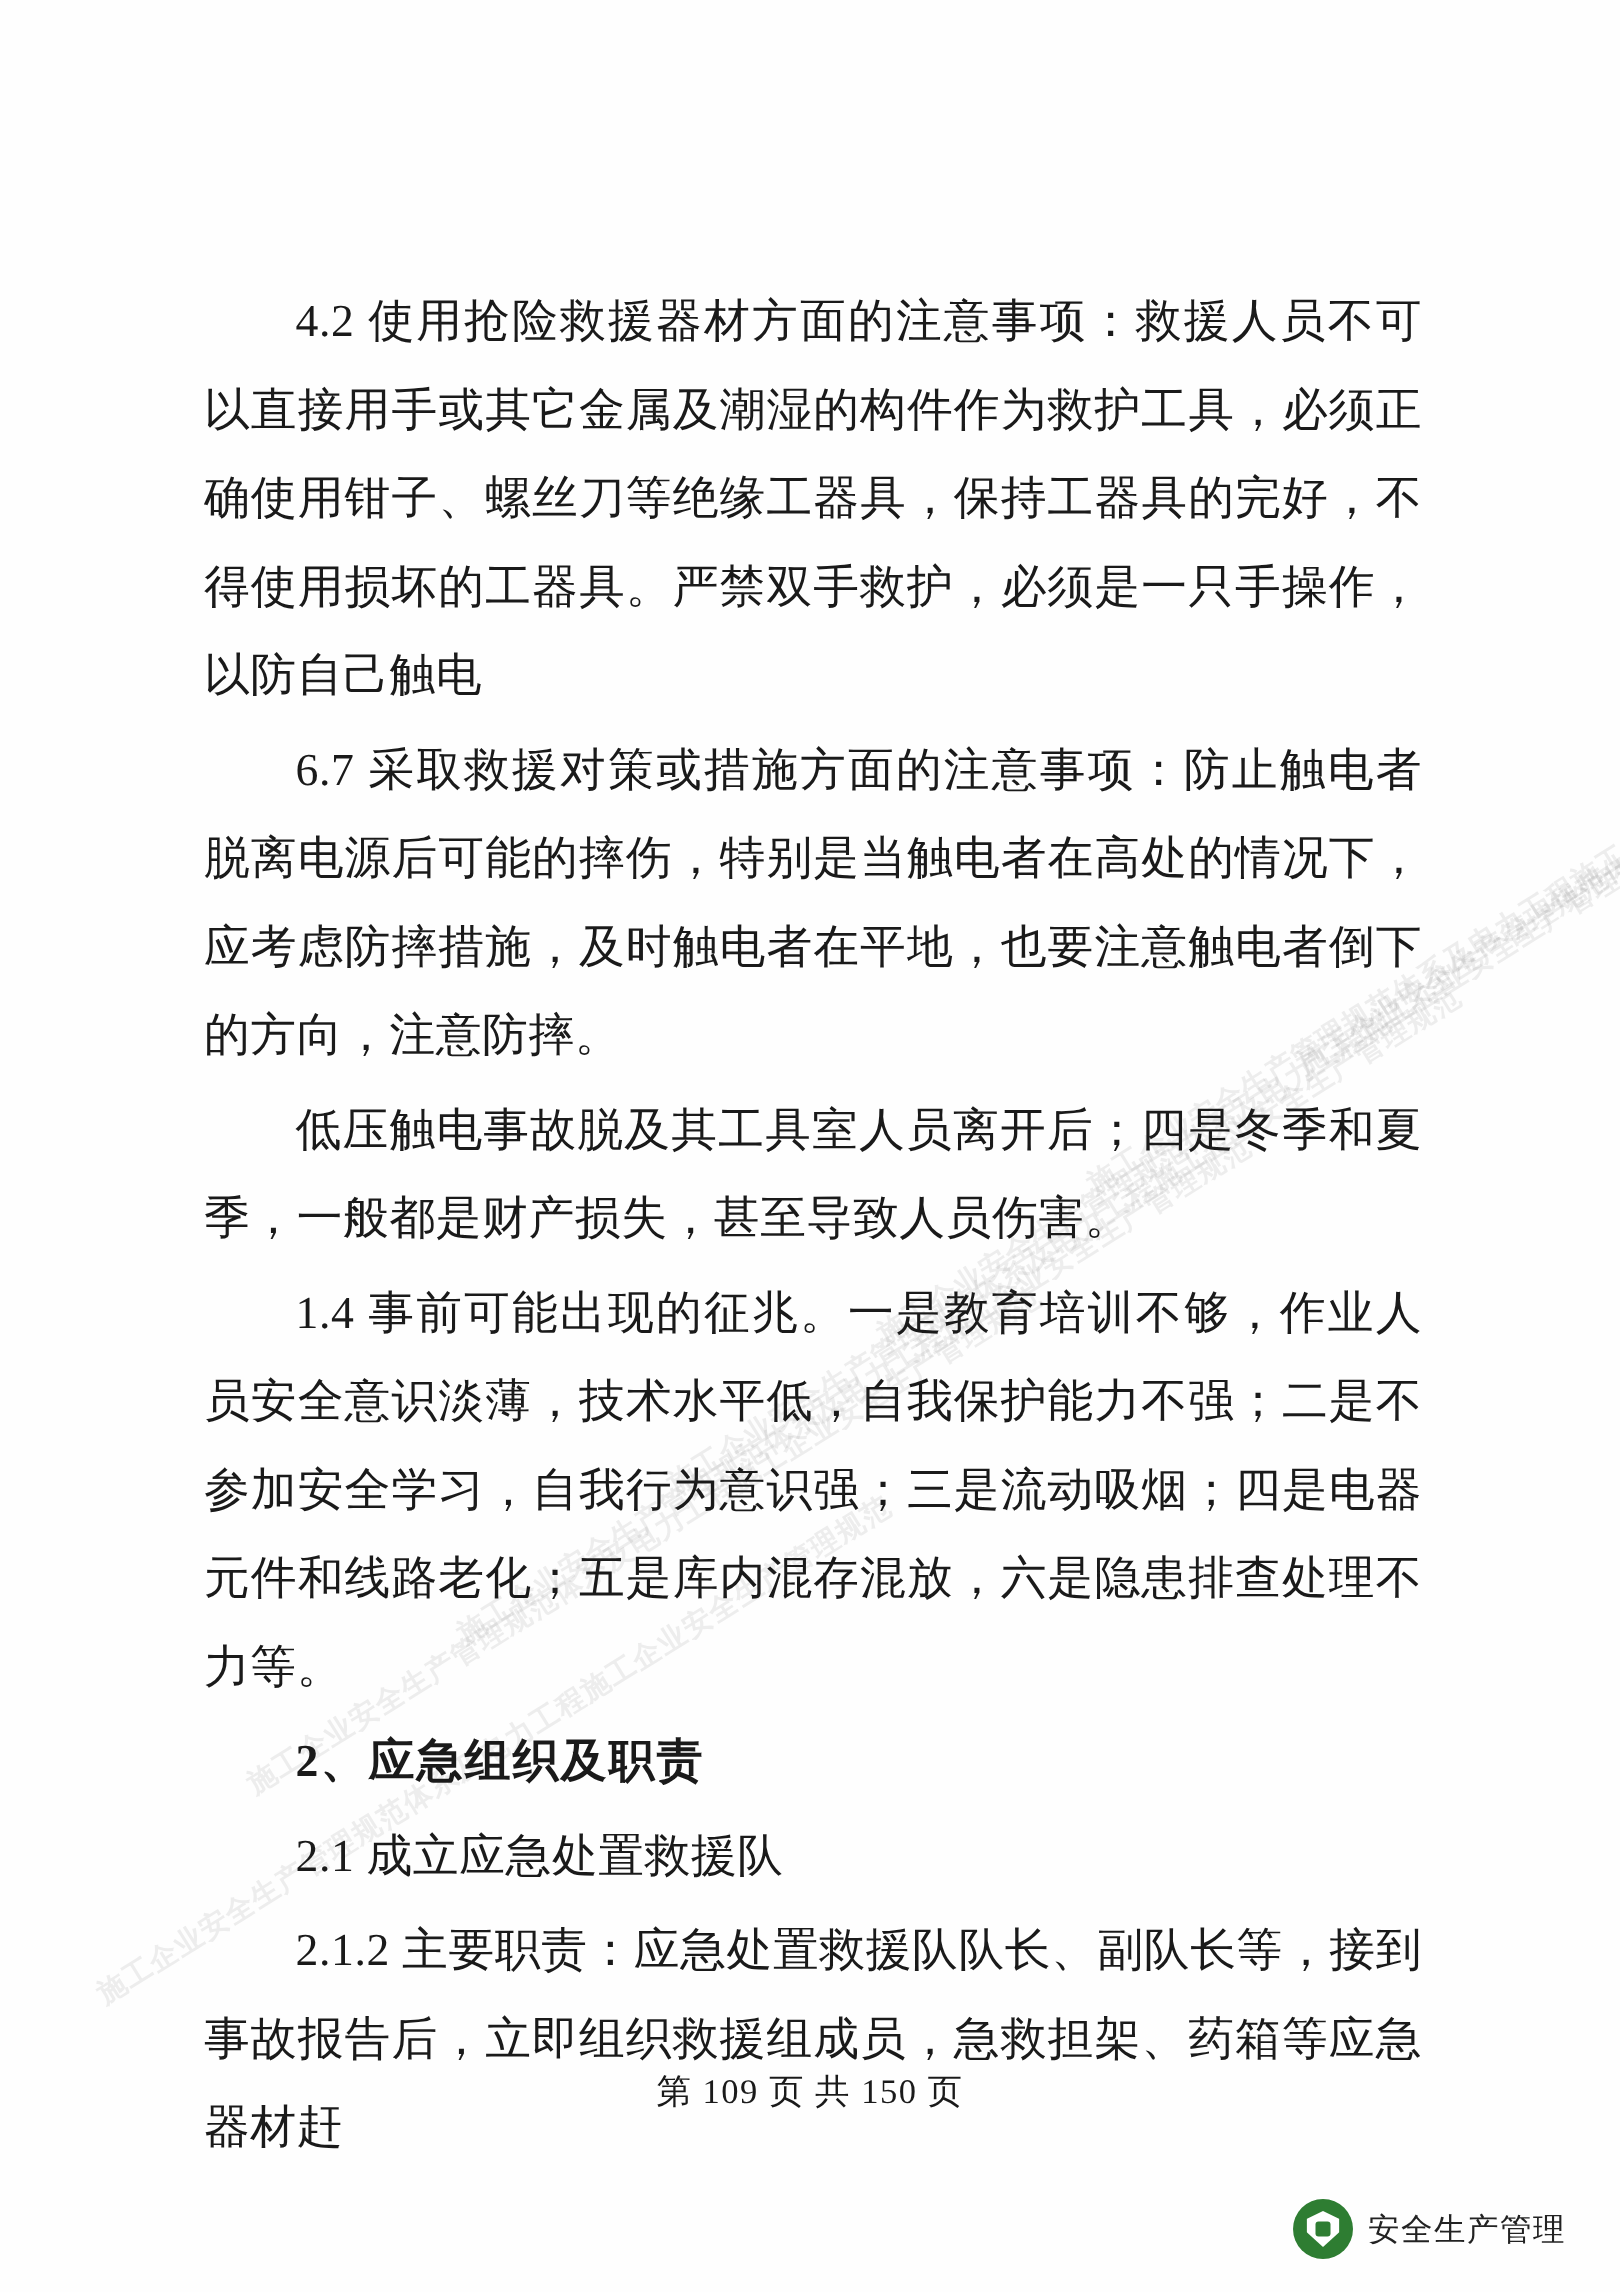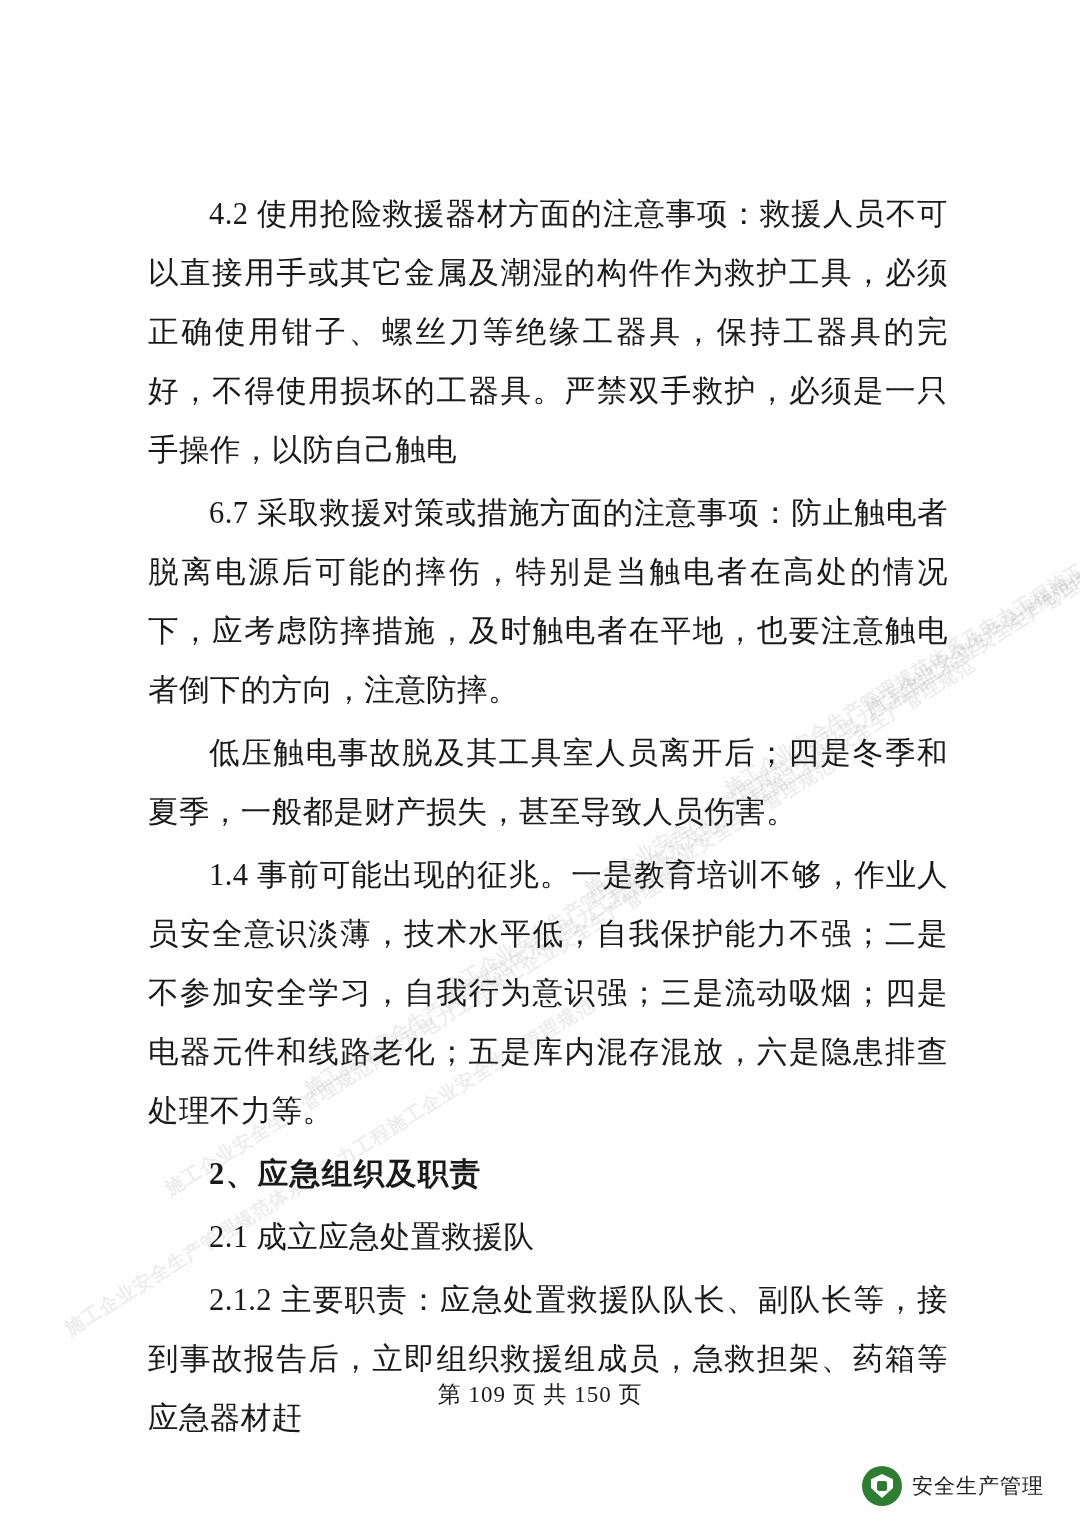--- a/index.html
+++ b/index.html
@@ -35,21 +35,21 @@
     font-family: "Liberation Sans", sans-serif;
     font-weight: 600;
   }
   .doc-body {
     position: relative;
     z-index: 2;
     padding: 185px 132px 0 132px;
     box-sizing: border-box;
   }
   p.para {
-    margin: 0 0 4px 16px;
+    margin: 0 0 4px 4px;
     font-size: 30.5px;
     line-height: 59px;
     text-align: justify;
     text-justify: inter-ideograph;
     text-indent: 2em;
     letter-spacing: 0.4px;
   }
   p.para.bold {
     font-weight: bold;
     letter-spacing: 1.5px;

